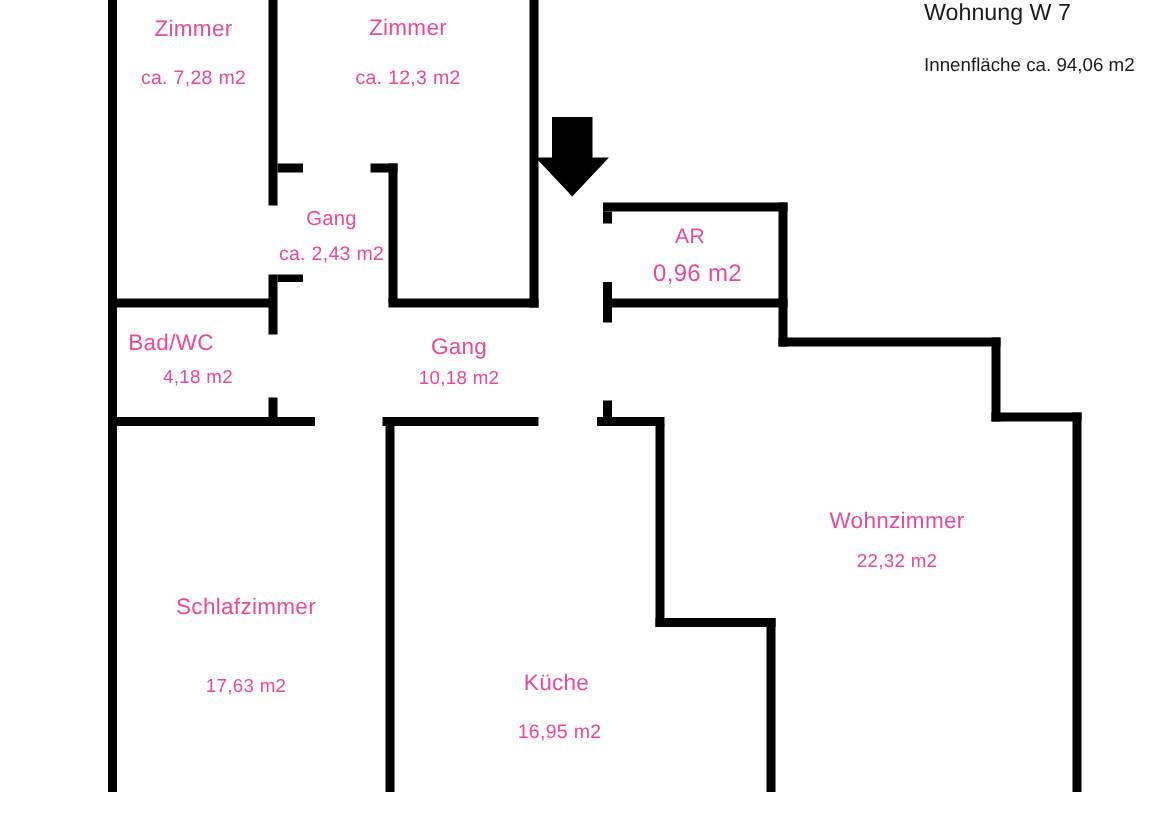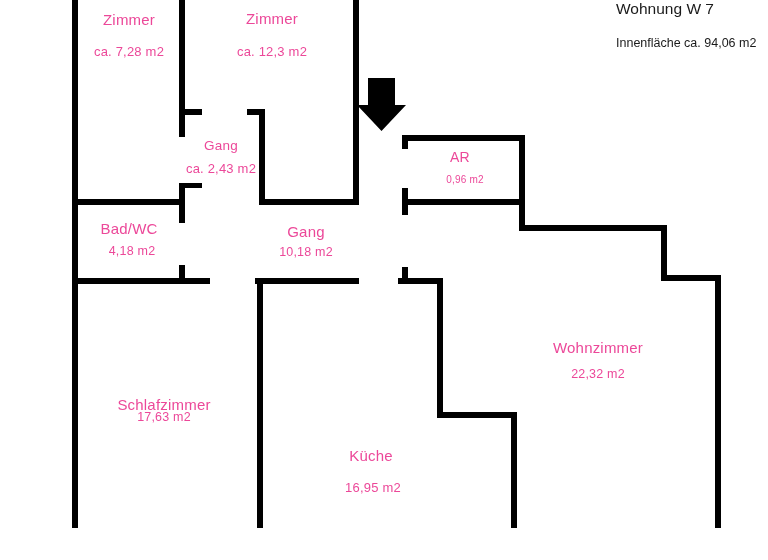--- a/index.html
+++ b/index.html
@@ -75,30 +75,30 @@
   <span class="lbl" style="left: 129px; top: 12px; font-size: 15px;">Zimmer</span>
   <span class="lbl" style="left: 129px; top: 45px; font-size: 13px;">ca. 7,28 m2</span>
 
   <span class="lbl" style="left: 272px; top: 11px; font-size: 15px;">Zimmer</span>
   <span class="lbl" style="left: 272px; top: 45px; font-size: 13px;">ca. 12,3 m2</span>
 
   <span class="lbl" style="left: 221px; top: 139px; font-size: 13.5px;">Gang</span>
   <span class="lbl" style="left: 221px; top: 162px; font-size: 13px;">ca. 2,43 m2</span>
 
   <span class="lbl" style="left: 460px; top: 150px; font-size: 14px;">AR</span>
-  <span class="lbl" style="left: 460px; top: 175px; font-size: 10px; padding-left: 10px;">0,96 m2</span>
+  <span class="lbl" style="left: 460px; top: 175px; font-size: 16px; padding-left: 10px;">0,96 m2</span>
 
-  <span class="lbl" style="left: 129px; top: 221px; font-size: 15px; text-align: center;">Bad/WC</span>
+  <span class="lbl" style="left: 114px; top: 221px; font-size: 15px; text-align: center;">Bad/WC</span>
   <span class="lbl" style="left: 132px; top: 245px; font-size: 12.5px;">4,18 m2</span>
 
   <span class="lbl" style="left: 306px; top: 224px; font-size: 15px;">Gang</span>
   <span class="lbl" style="left: 306px; top: 246px; font-size: 12.5px;">10,18 m2</span>
 
   <span class="lbl" style="left: 164px; top: 397px; font-size: 15px;">Schlafzimmer</span>
-  <span class="lbl" style="left: 164px; top: 411px; font-size: 12.5px;">17,63 m2</span>
+  <span class="lbl" style="left: 164px; top: 451px; font-size: 12.5px;">17,63 m2</span>
 
   <span class="lbl" style="left: 371px; top: 448px; font-size: 15px;">Küche</span>
   <span class="lbl" style="left: 373px; top: 481px; font-size: 13px;">16,95 m2</span>
 
   <span class="lbl" style="left: 598px; top: 340px; font-size: 15px;">Wohnzimmer</span>
   <span class="lbl" style="left: 598px; top: 368px; font-size: 12.5px;">22,32 m2</span>
 
 </div>
 
 </body></html>

